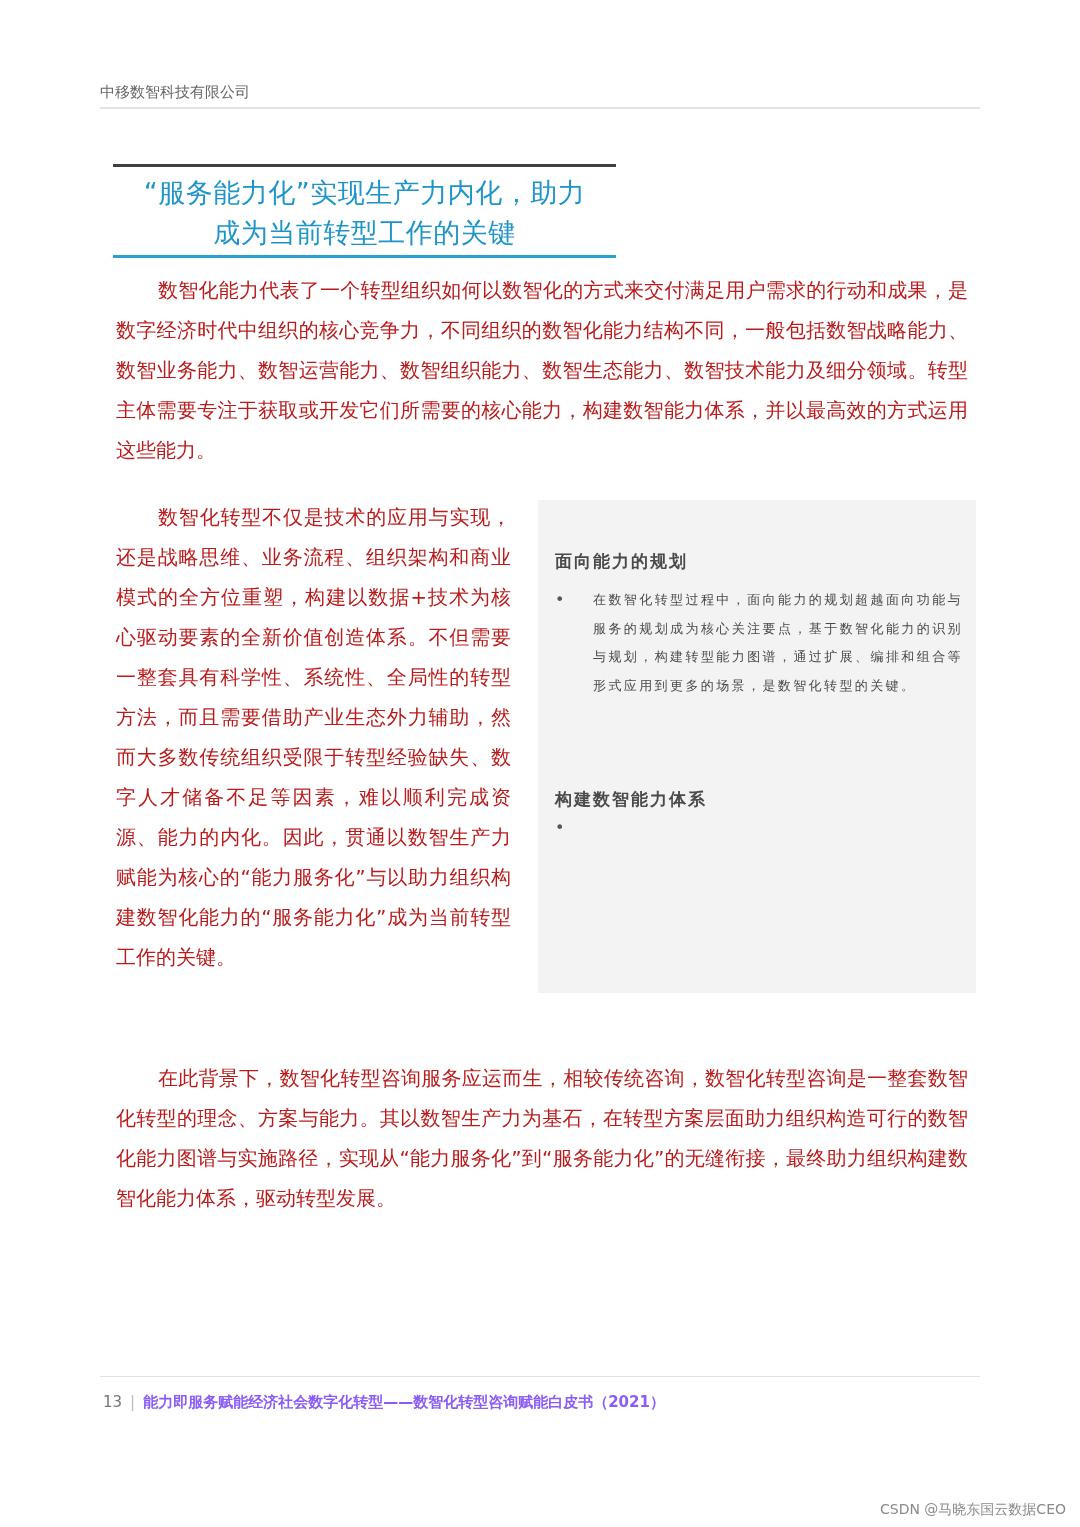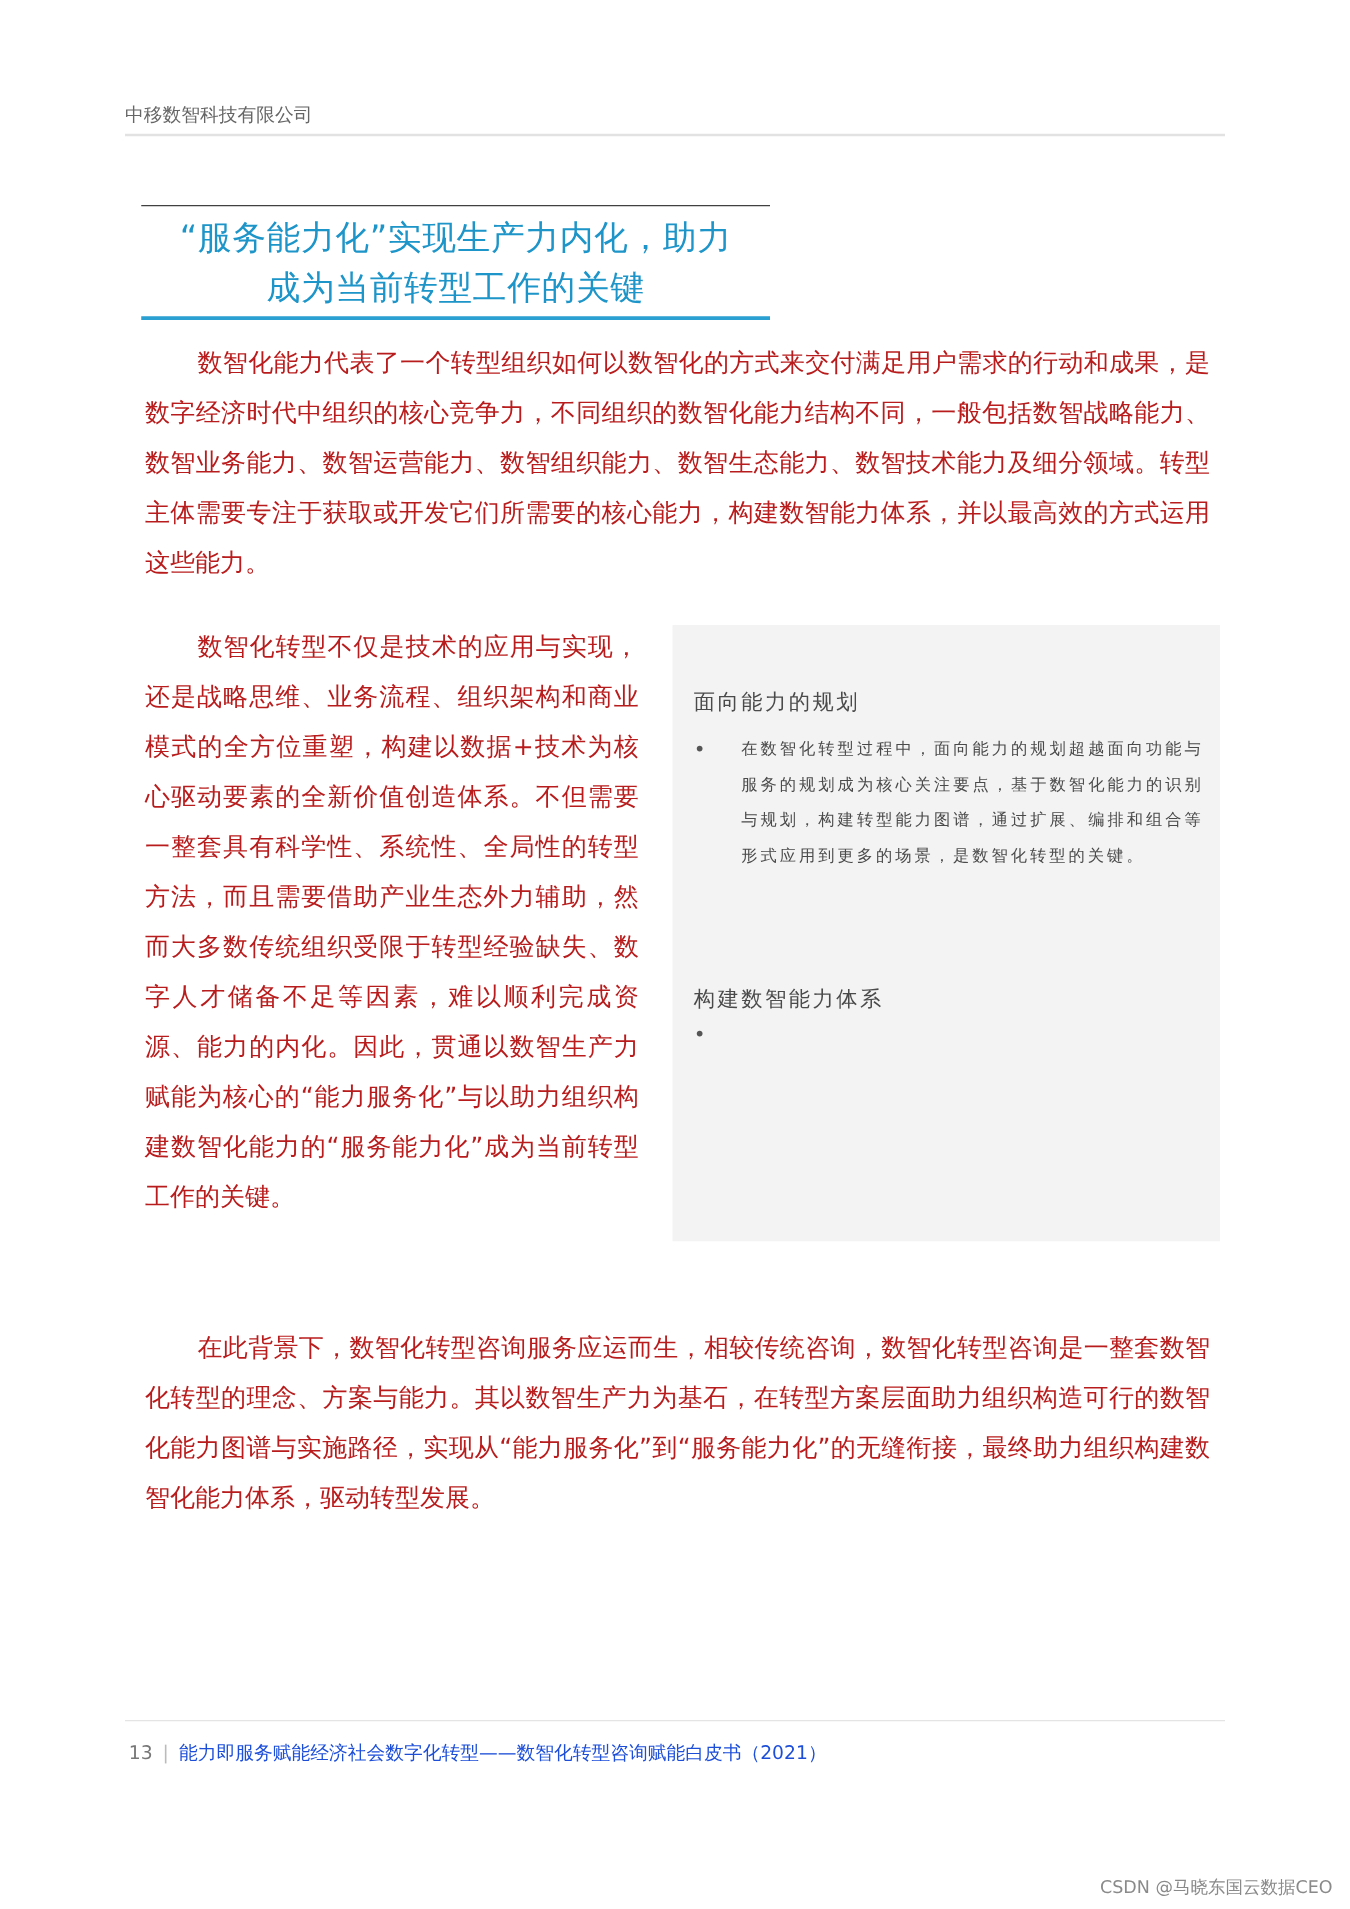--- a/index.html
+++ b/index.html
@@ -31,21 +31,21 @@
     position: relative;
     left: 0px;
     top: 2px;
   }
   .title-block {
     position: absolute;
     left: 113px;
     top: 164px;
     width: 503px;
     height: 88px;
-    border-top: 1px solid #404040;
+    border-top: 3px solid #404040;
     border-bottom: 3px solid #2a9fd1;
     text-align: center;
   }
   .title-line {
     font-size: 27px;
     color: #1e95c8;
     line-height: 40px;
     white-space: nowrap;
     letter-spacing: 0.5px;
   }
@@ -69,20 +69,21 @@
     height: 493px;
     background: #f3f3f3;
   }
   .sb-heading {
     position: absolute;
     left: 17px;
     font-family: "DejaVu Serif", "Liberation Serif", serif;
     font-size: 17px;
     color: #4a4a4a;
     letter-spacing: 2px;
+    font-weight: bold;
   }
   .sb-heading.h1 { top: 50px; }
   .sb-heading.h2 { top: 288px; }
   .sb-bullet {
     position: absolute;
     left: 17px;
     font-size: 16px;
     color: #555;
   }
   .sb-bullet.b1 { top: 90px; }
@@ -109,21 +110,21 @@
   }
   .footer {
     position: absolute;
     left: 103px;
     top: 1393px;
     font-size: 15px;
     white-space: nowrap;
   }
   .footer .pg { color: #777777; }
   .footer .sep { color: #bbbbbb; margin: 0 8px; }
-  .footer .doc-title { color: #1d4ed8; font-weight: normal; margin-top: 20px; }
+  .footer .doc-title { color: #8b5cf6; font-weight: bold; margin-top: 20px; }
   .watermark {
     position: absolute;
     right: 14px;
     bottom: 8px;
     font-size: 14px;
     color: #8a8a8a;
   }
 </style>
 </head>
 <body>

